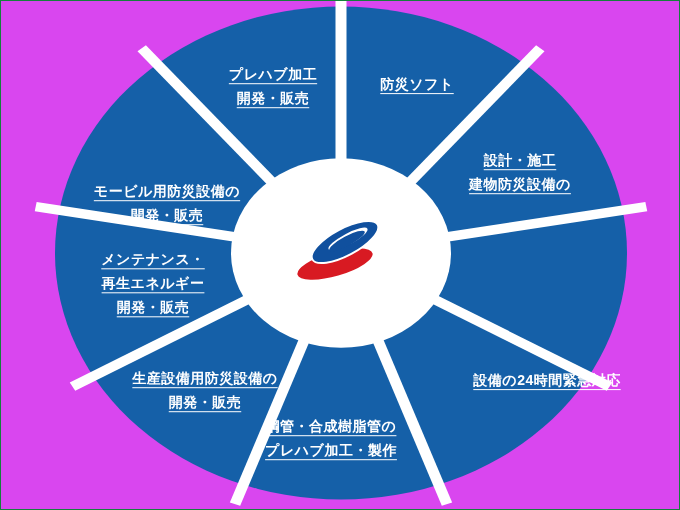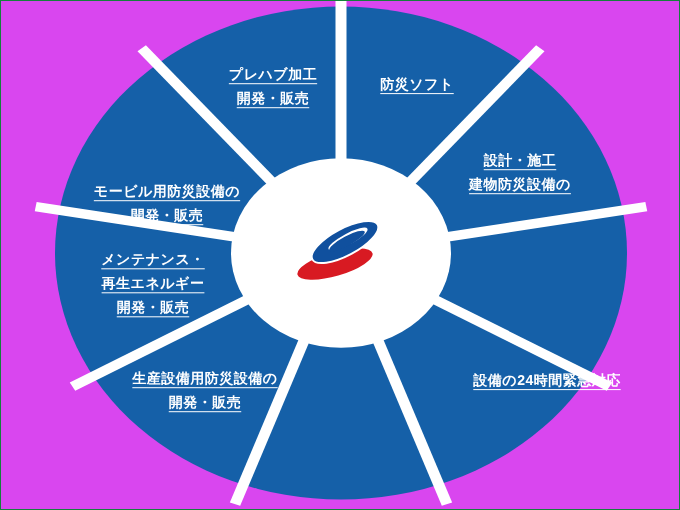--- a/index.html
+++ b/index.html
@@ -83,20 +83,24 @@
   <div class="seg-label" style="left:519px; top:172px;">
     <span class="line">設計・施工</span>
     <span class="line">建物防災設備の</span>
   </div>
 
 
   <div class="seg-label" style="left:528px; top:380px;margin-left:18px;">
     <span class="line">設備の24時間緊急対応</span>
   </div>
 
+  <div class="seg-label" style="left:330px; top:438px;">
+    <span class="line">鋼管・合成樹脂管の</span>
+    <span class="line">プレハブ加工・製作</span>
+  </div>
 
   <div class="seg-label" style="left:204px; top:390px;">
     <span class="line">生産設備用防災設備の</span>
     <span class="line">開発・販売</span>
   </div>
 
   <div class="seg-label" style="left:152px; top:283px;">
     <span class="line">メンテナンス・</span>
     <span class="line">再生エネルギー</span>
     <span class="line">開発・販売</span>

